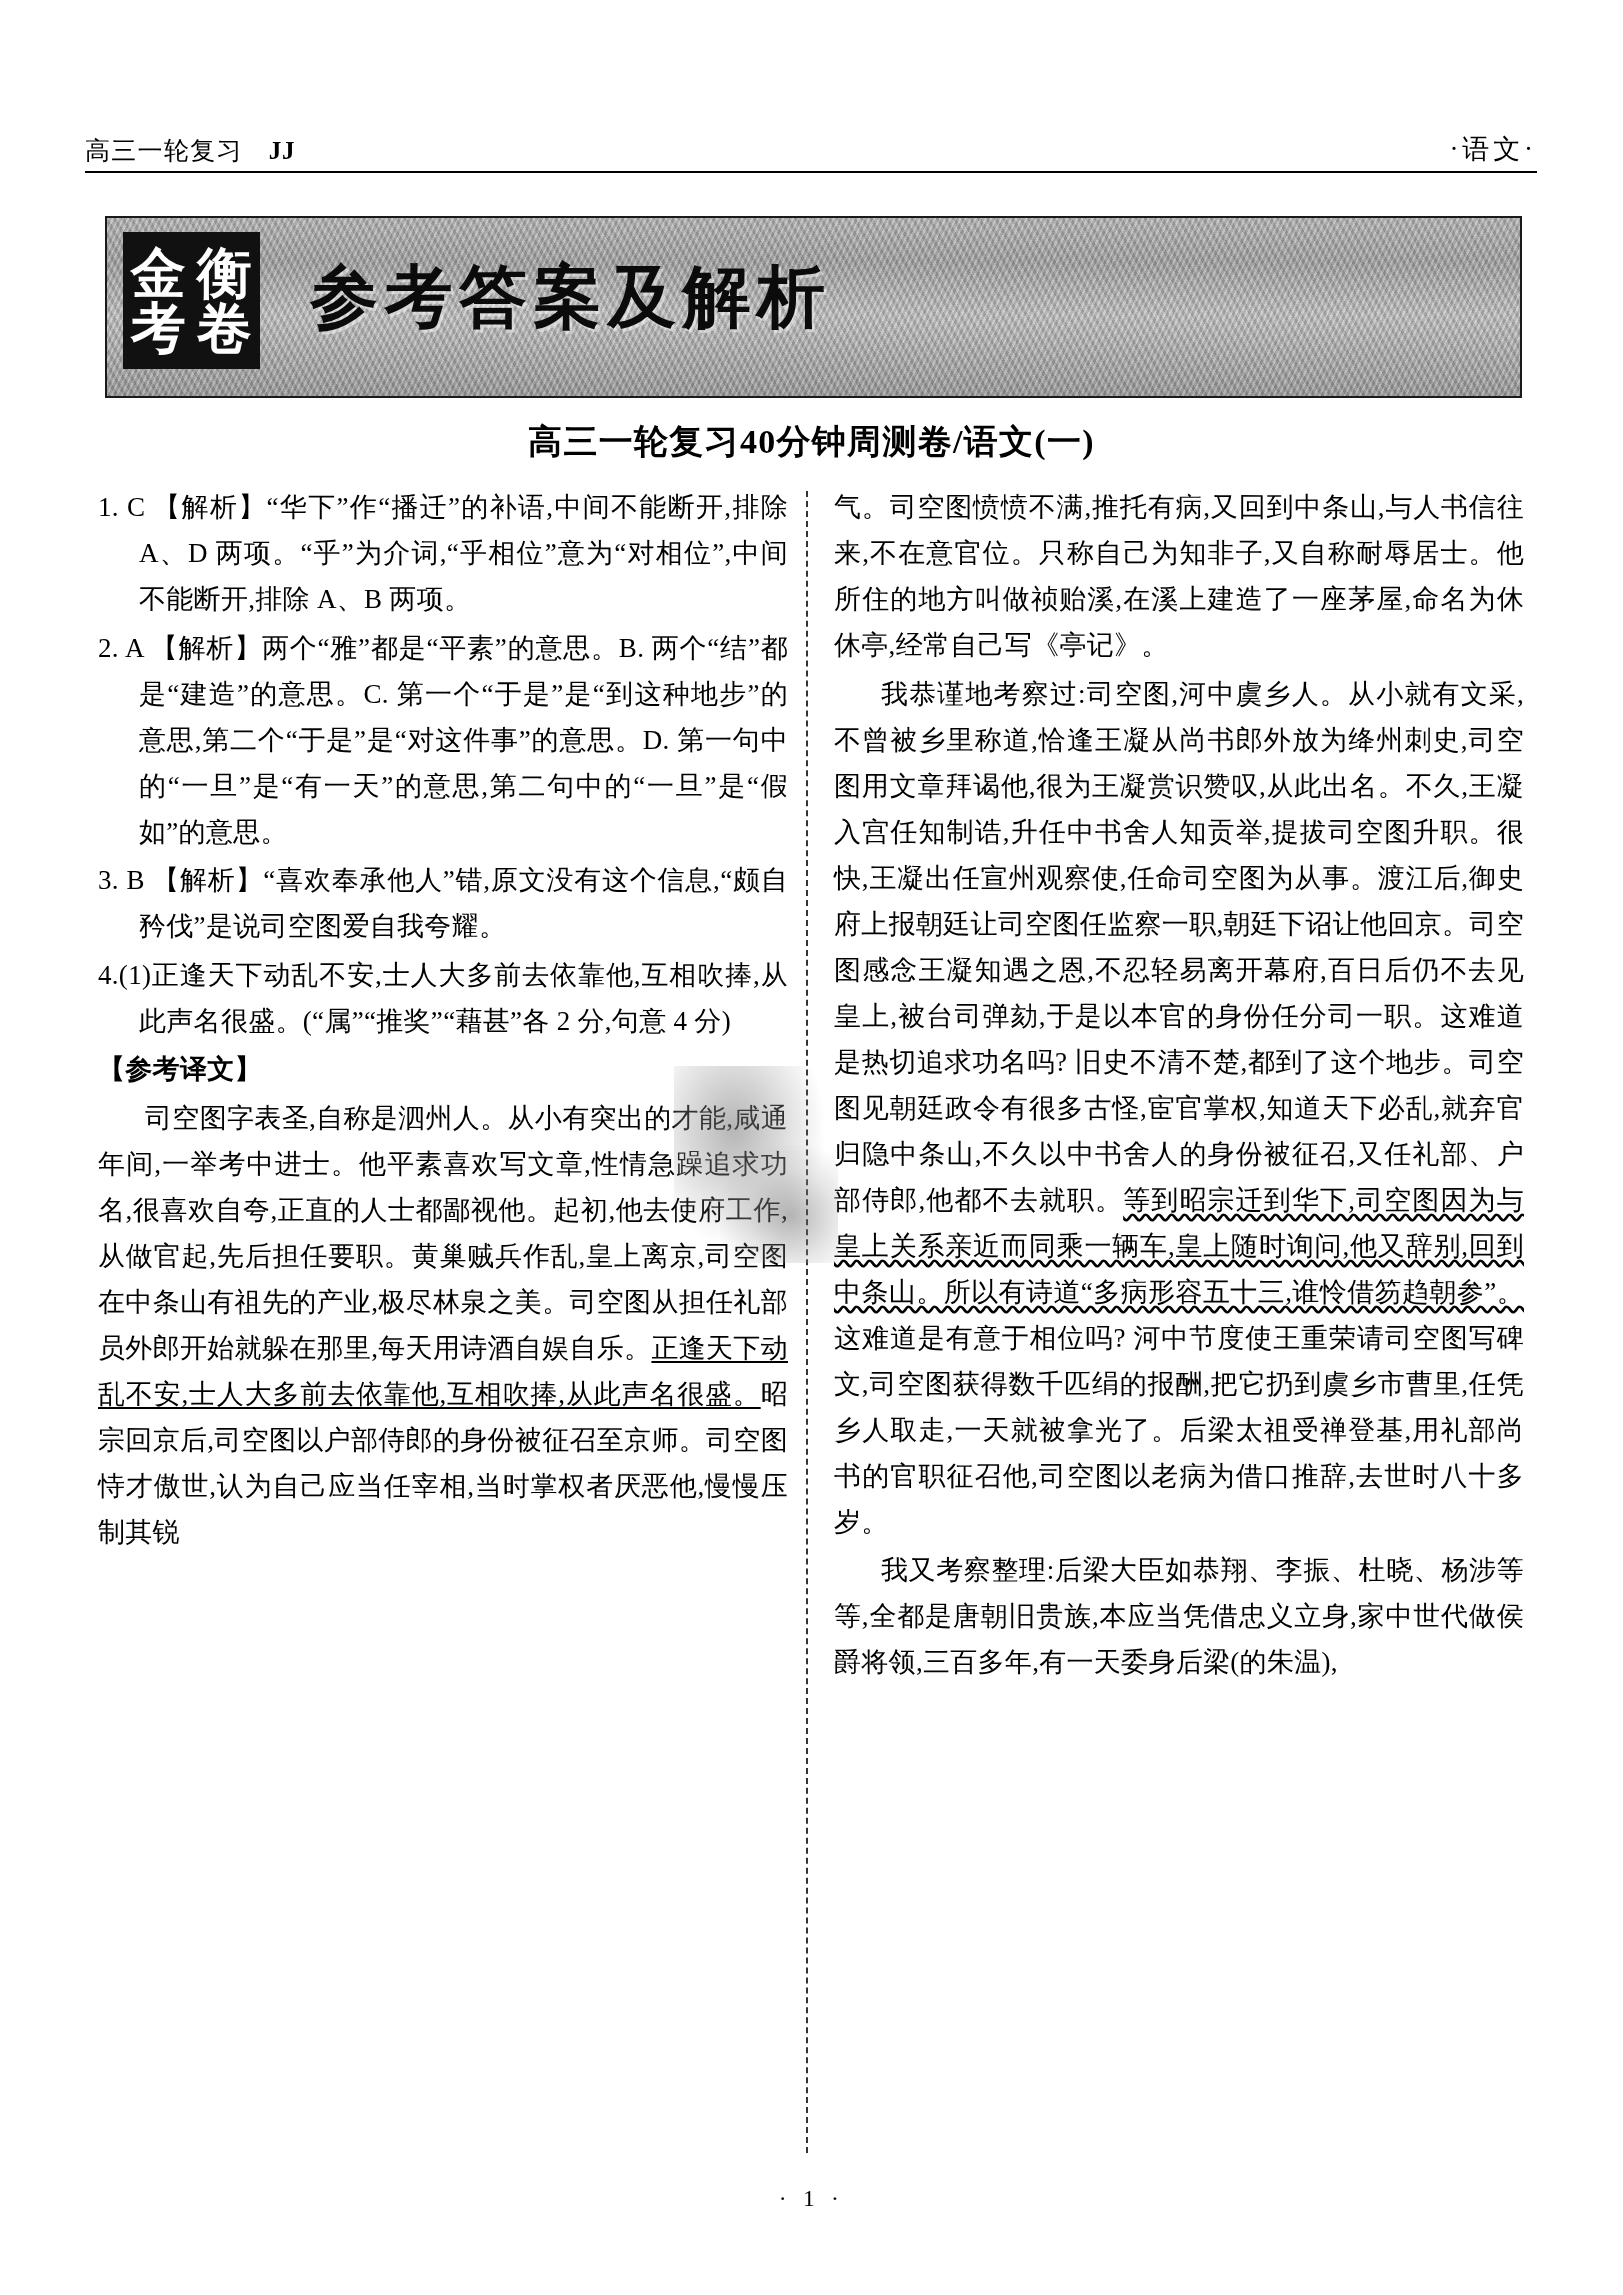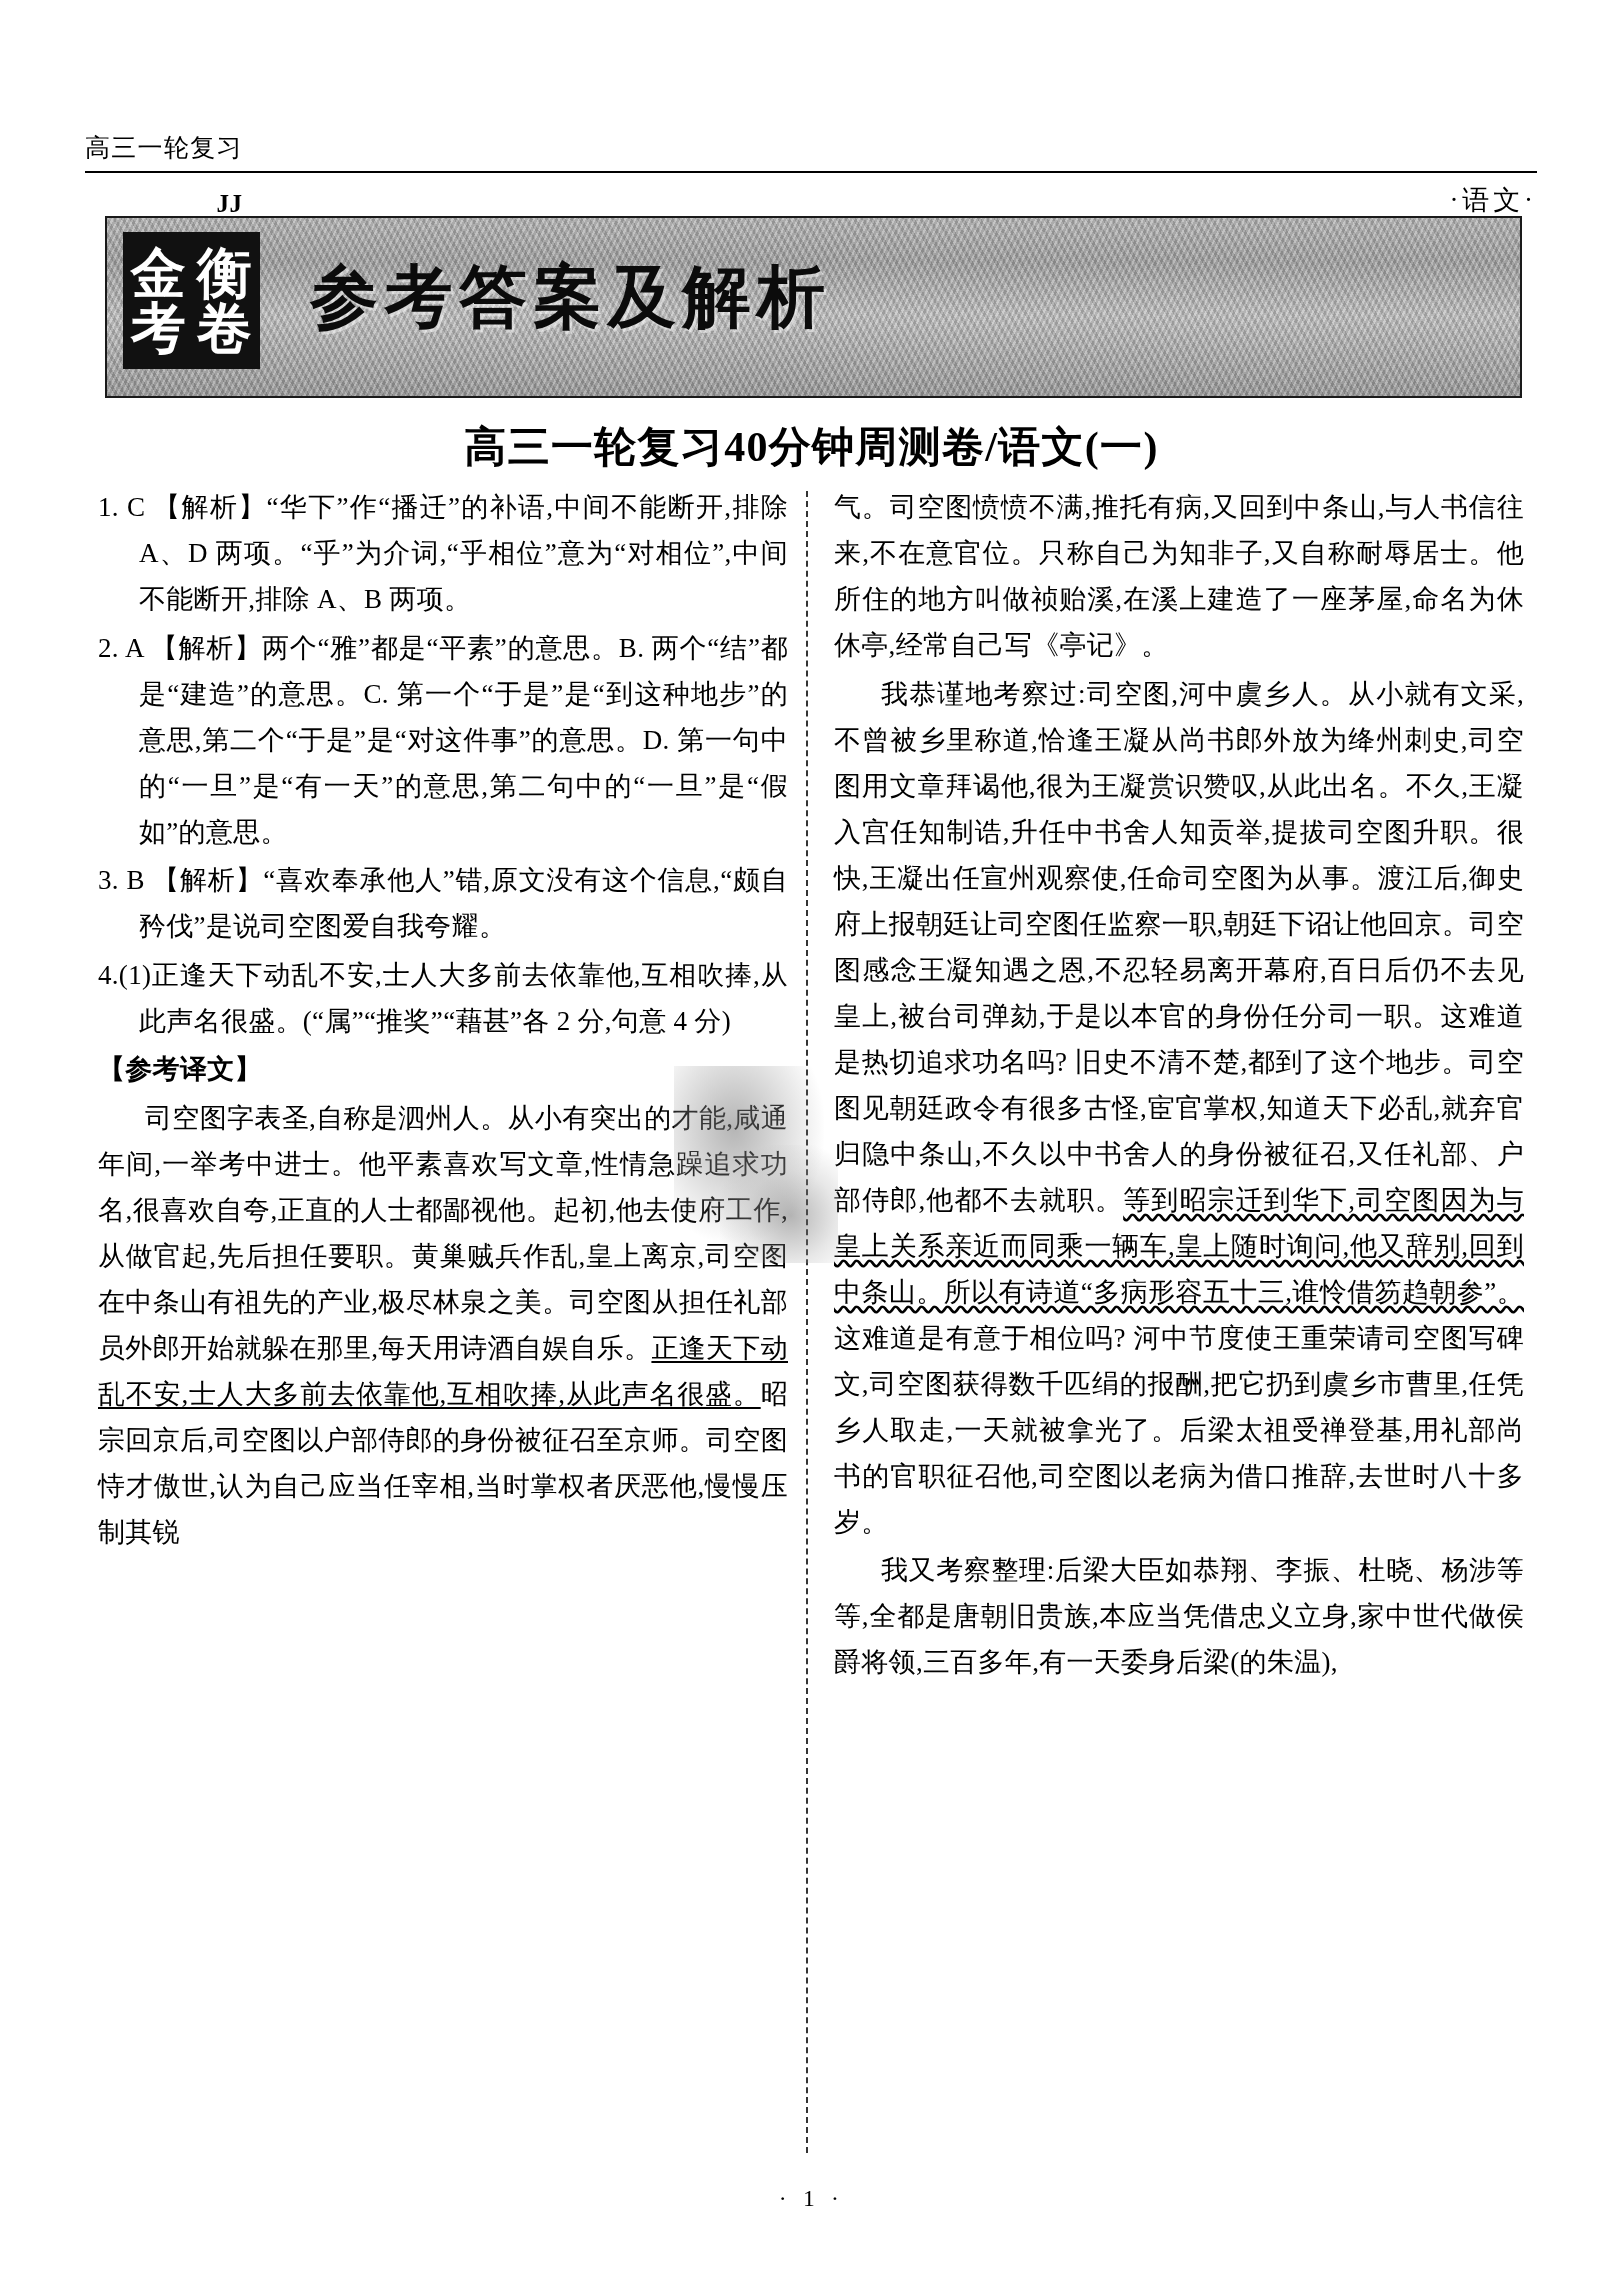--- a/index.html
+++ b/index.html
@@ -31,23 +31,22 @@
     top: 131px;
     width: 1452px;
     display: flex;
     align-items: flex-end;
     justify-content: space-between;
     font-size: 25px;
     letter-spacing: 1.3px;
   }
   .header-left {
     display: flex;
-    align-items: flex-end;
+    align-items: center;
     gap: 26px;
-    flex-direction: column;
   }
   .header-left .jj {
     font-family: "Liberation Serif", serif;
     font-weight: bold;
     letter-spacing: 0.7px;
   }
   .header-right {
     font-size: 27px;
     letter-spacing: 3.9px;
     text-align: center;
@@ -108,21 +107,21 @@
     font-family: "Liberation Sans", sans-serif;
   }
 
   
   .doc-title {
     position: absolute;
     top: 419px;
     left: 0;
     width: 1623px;
     text-align: center;
-    font-size: 42px;
+    font-size: 34px;
     font-weight: bold;
     letter-spacing: 1.3px;
   }
 
   
   .columns {
     position: absolute;
     left: 98px;
     top: 484px;
     width: 1433px;

